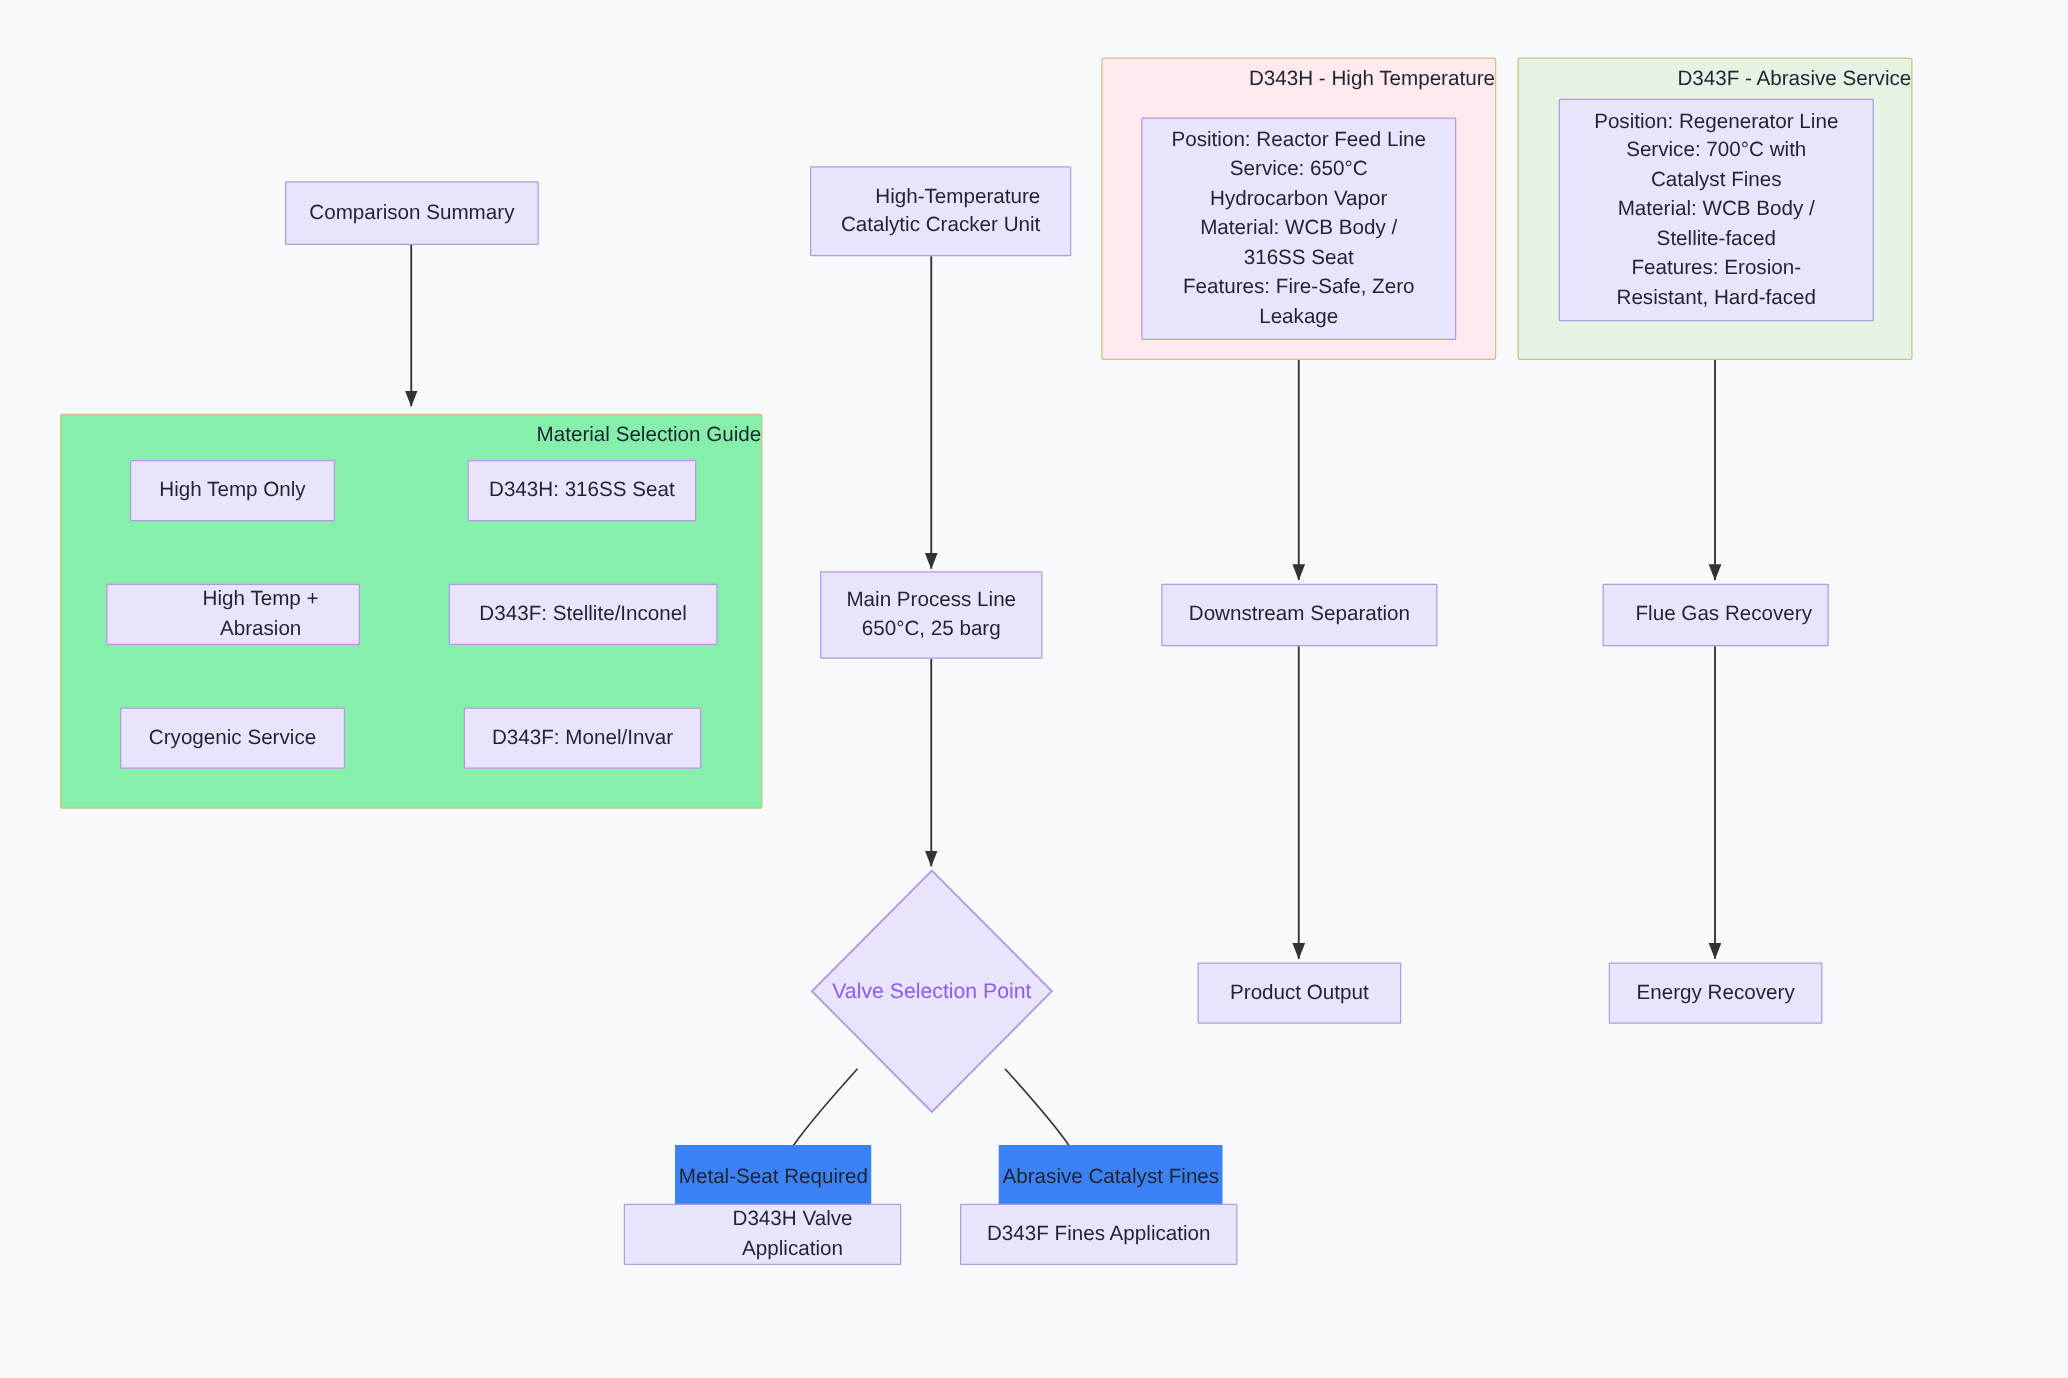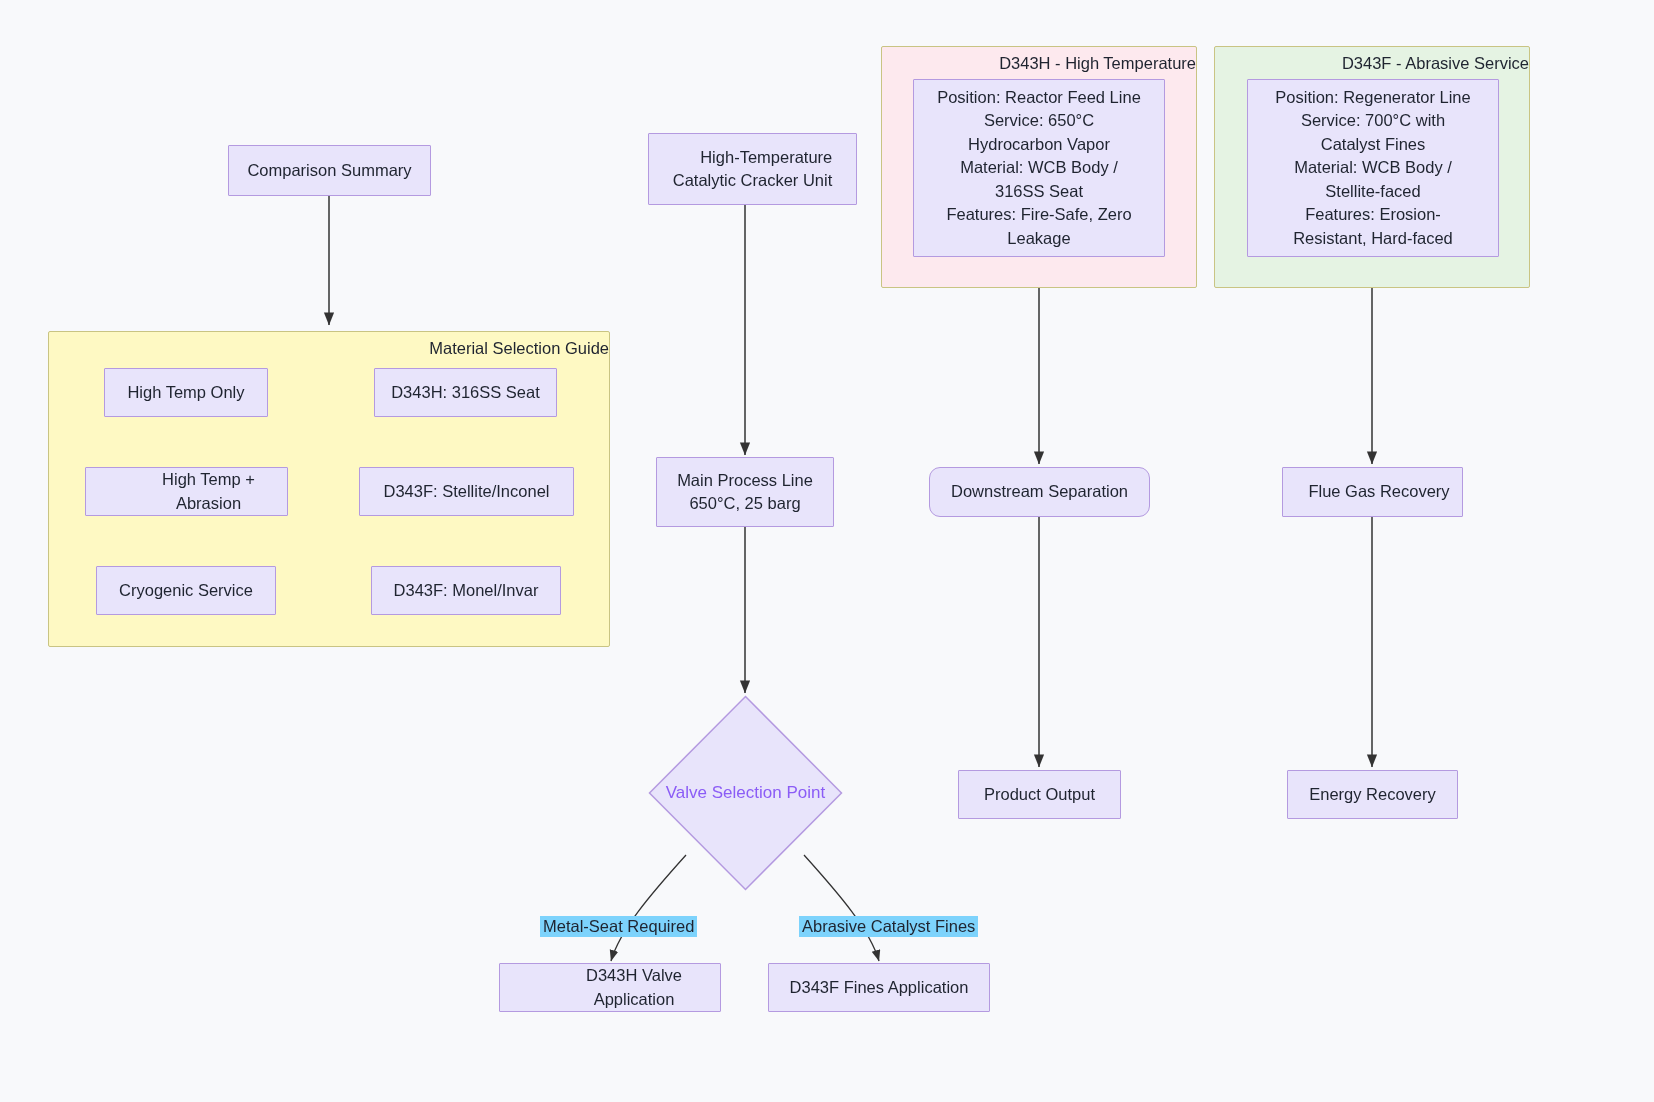--- a/index.html
+++ b/index.html
@@ -52,21 +52,21 @@
   .subgraph > .sg-title {
     position: absolute;
     left: 0;
     right: 0;
     text-align: right;
     font-size: 16.5px;
     color: #1f2430;
   }
   .sg-pink { background: #fde9ee; }
   .sg-green { background: #e5f3e3; }
-  .sg-yellow { background: #fef9c3; }
+  .sg-yellow { background: #86efac; }
 
   .diamond {
     position: absolute;
     box-sizing: border-box;
   }
   .diamond .dshape {
     position: absolute;
     inset: 0;
   }
   .diamond .dlabel {
@@ -76,22 +76,22 @@
     align-items: center;
     justify-content: center;
     font-size: 17px;
     color: #8b5cf6;
     text-align: center;
   }
   .edge-label {
     position: absolute;
     font-size: 16.5px;
     color: #1f2430;
-    background: #7dd3fc;
-    padding: 1px 3px;
+    background: #3b82f6;
+    padding: 16px 3px;
     white-space: nowrap;
     box-sizing: border-box;
   }
 </style>
 </head>
 <body>
 
 <div id="canvas">
 
   <svg id="edges" viewBox="0 0 1654 1102">
@@ -187,41 +187,41 @@
   <div class="edge-label" style="left:799px; top:916px;">Abrasive Catalyst Fines</div>
 
   <div class="node" style="left:499px; top:963px; width:222px; height:49px;padding-left:48px;">
     <span class="lines">D343H Valve Application</span>
   </div>
 
   <div class="node" style="left:768px; top:963px; width:222px; height:49px;">
     <span class="lines">D343F Fines Application</span>
   </div>
 
-  <div class="node" style="left:913px; top:79px; width:252px; height:178px;">
+  <div class="node" style="left:913px; top:94px; width:252px; height:178px;">
     <span class="lines">Position: Reactor Feed Line
 Service: 650°C
 Hydrocarbon Vapor
 Material: WCB Body /
 316SS Seat
 Features: Fire-Safe, Zero
 Leakage</span>
   </div>
 
   <div class="node" style="left:1247px; top:79px; width:252px; height:178px;">
     <span class="lines">Position: Regenerator Line
 Service: 700°C with
 Catalyst Fines
 Material: WCB Body /
 Stellite-faced
 Features: Erosion-
 Resistant, Hard-faced</span>
   </div>
 
-  <div class="node" style="left:929px; top:467px; width:221px; height:50px;border-radius:11px;">
+  <div class="node" style="left:929px; top:467px; width:221px; height:50px;">
     <span class="lines">Downstream Separation</span>
   </div>
 
   <div class="node" style="left:1282px; top:467px; width:181px; height:50px;padding-left:13px;">
     <span class="lines">Flue Gas Recovery</span>
   </div>
 
   <div class="node" style="left:958px; top:770px; width:163px; height:49px;">
     <span class="lines">Product Output</span>
   </div>

